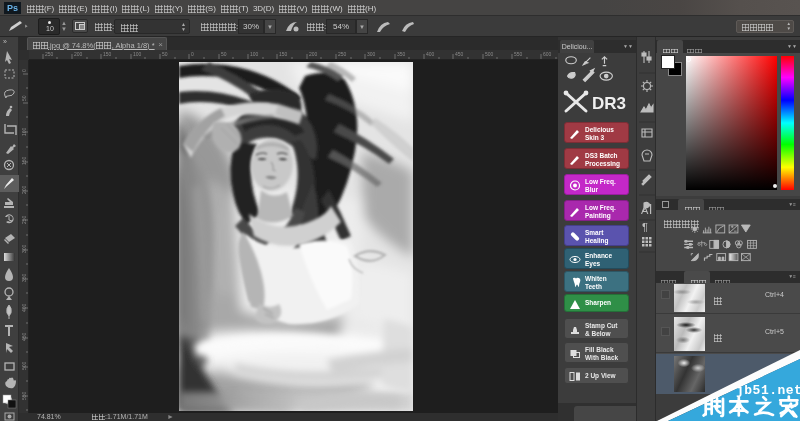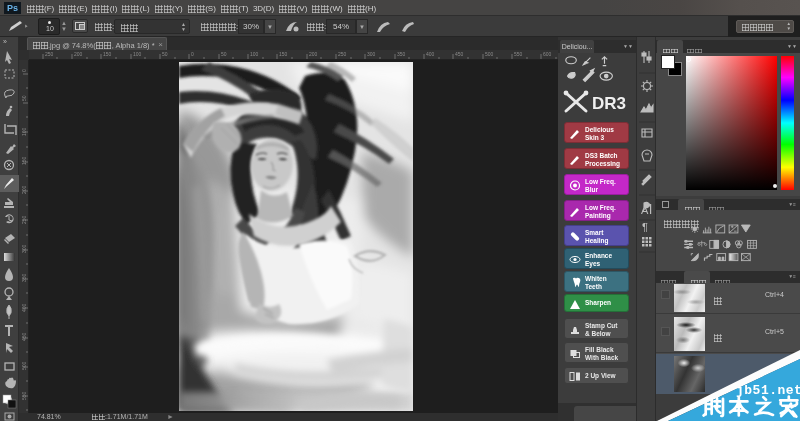--- a/index.html
+++ b/index.html
@@ -18,21 +18,21 @@
 </style></head>
 <body>
 
 <div class="abs" style="left:0;top:0;width:800px;height:16px;background:linear-gradient(90deg,#454443 0,#454443 600px,#4a4644 680px,#55504d 740px,#585350 800px);border-bottom:1px solid #2e2e2e;">
   <div class="abs" style="left:4px;top:2px;width:17px;height:12px;background:#10181f;border-radius:0;color:#6ab3e8;font-weight:bold;font-size:9px;text-align:center;line-height:12px;">Ps</div>
   <div class="abs txt" style="left:26px;top:4px;font-size:8px;letter-spacing:0;">
    <span class="z z8"></span><span class="z z8"></span>(F)&nbsp;&nbsp;<span class="z z8"></span><span class="z z8"></span>(E)&nbsp;&nbsp;<span class="z z8"></span><span class="z z8"></span>(I)&nbsp;&nbsp;<span class="z z8"></span><span class="z z8"></span>(L)&nbsp;&nbsp;<span class="z z8"></span><span class="z z8"></span>(Y)&nbsp;&nbsp;<span class="z z8"></span><span class="z z8"></span>(S)&nbsp;&nbsp;<span class="z z8"></span><span class="z z8"></span>(T)&nbsp;&nbsp;3D(D)&nbsp;&nbsp;<span class="z z8"></span><span class="z z8"></span>(V)&nbsp;&nbsp;<span class="z z8"></span><span class="z z8"></span>(W)&nbsp;&nbsp;<span class="z z8"></span><span class="z z8"></span>(H)
   </div>
 </div>
 
-<div class="abs" style="left:0;top:16px;width:728px;height:21px;background:#3b3b3b;border-bottom:1px solid #252525;">
+<div class="abs" style="left:0;top:16px;width:800px;height:21px;background:#3b3b3b;border-bottom:1px solid #252525;">
 
   <svg class="abs" style="left:6px;top:3px;" width="24" height="14" viewBox="0 0 24 14">
     <path d="M3 12 L5 8 L14 2 L16 4 L7 10 Z" fill="#cfcfcf"></path>
     <path d="M21 6 l3 2 -3 2 z" fill="#9a9a9a" transform="scale(.8) translate(3,1)"></path>
   </svg>
   <div class="abs" style="left:38px;top:2px;width:22px;height:17px;background:#2a2a2a;border:1px solid #1d1d1d;border-radius:2px;">
      <div class="abs" style="left:9px;top:2px;width:3px;height:3px;border-radius:50%;background:#e8e8e8;"></div>
      <div class="abs" style="left:0;top:6px;width:22px;text-align:center;color:#ccc;font-size:7px;">10</div>
   </div>
   <div class="abs" style="left:61px;top:4px;color:#999;font-size:6px;">▲<br>▼</div>
@@ -147,21 +147,21 @@
       </defs>
     <rect x="3" y="345" width="8" height="8" fill="#fff" stroke="#999" stroke-width=".5"></rect>
     <rect x="8" y="350" width="8" height="8" fill="#111" stroke="#888" stroke-width=".5"></rect>
     <rect x="5" y="363" width="9" height="7" fill="none" stroke="#aaa" stroke-width="1"></rect>
       <circle cx="9.5" cy="366.5" r="2" fill="#aaa"></circle>
   </svg>
 </div>
 
 <div class="abs" style="left:19px;top:37px;width:539px;height:13px;background:#2b2b2b;">
   <div class="abs" style="left:8px;top:0;width:140px;height:13px;background:#454545;border-radius:2px 2px 0 0;border:1px solid #555;border-bottom:none;">
-    <div class="abs txt" style="left:4px;top:2.5px;font-size:7.5px;color:#bbb;"><span class="z z7"></span><span class="z z7"></span>.jpg @ 74.8%(<span class="z z7"></span><span class="z z7"></span>, Alpha 1/8) *</div>
+    <div class="abs txt" style="left:4px;top:2.5px;font-size:7.5px;color:#bbb;text-decoration:underline;"><span class="z z7"></span><span class="z z7"></span>.jpg @ 74.8%(<span class="z z7"></span><span class="z z7"></span>, Alpha 1/8) *</div>
     <div class="abs" style="right:3px;top:2px;color:#999;font-size:8px;">×</div>
   </div>
 </div>
 
 <svg id="hruler" class="abs" style="left:19px;top:50px;" width="539" height="10" viewBox="0 0 539 10">
   <rect width="539" height="10" fill="#323232"></rect>
   <g stroke="#6e6e6e" stroke-width="1">
     <path d="M24 4v6 M53 4v6 M82 4v6 M112 4v6 M141 4v6 M170 4v6 M200 4v6 M229 4v6 M258 4v6 M288 4v6 M317 4v6 M346 4v6 M376 4v6 M405 4v6 M434 4v6 M464 4v6 M493 4v6 M522 4v6"></path>
     <path d="M38 7v3 M68 7v3 M97 7v3 M126 7v3 M156 7v3 M185 7v3 M214 7v3 M244 7v3 M273 7v3 M302 7v3 M332 7v3 M361 7v3 M390 7v3 M420 7v3 M449 7v3 M478 7v3 M508 7v3 M537 7v3"></path>
   </g>

